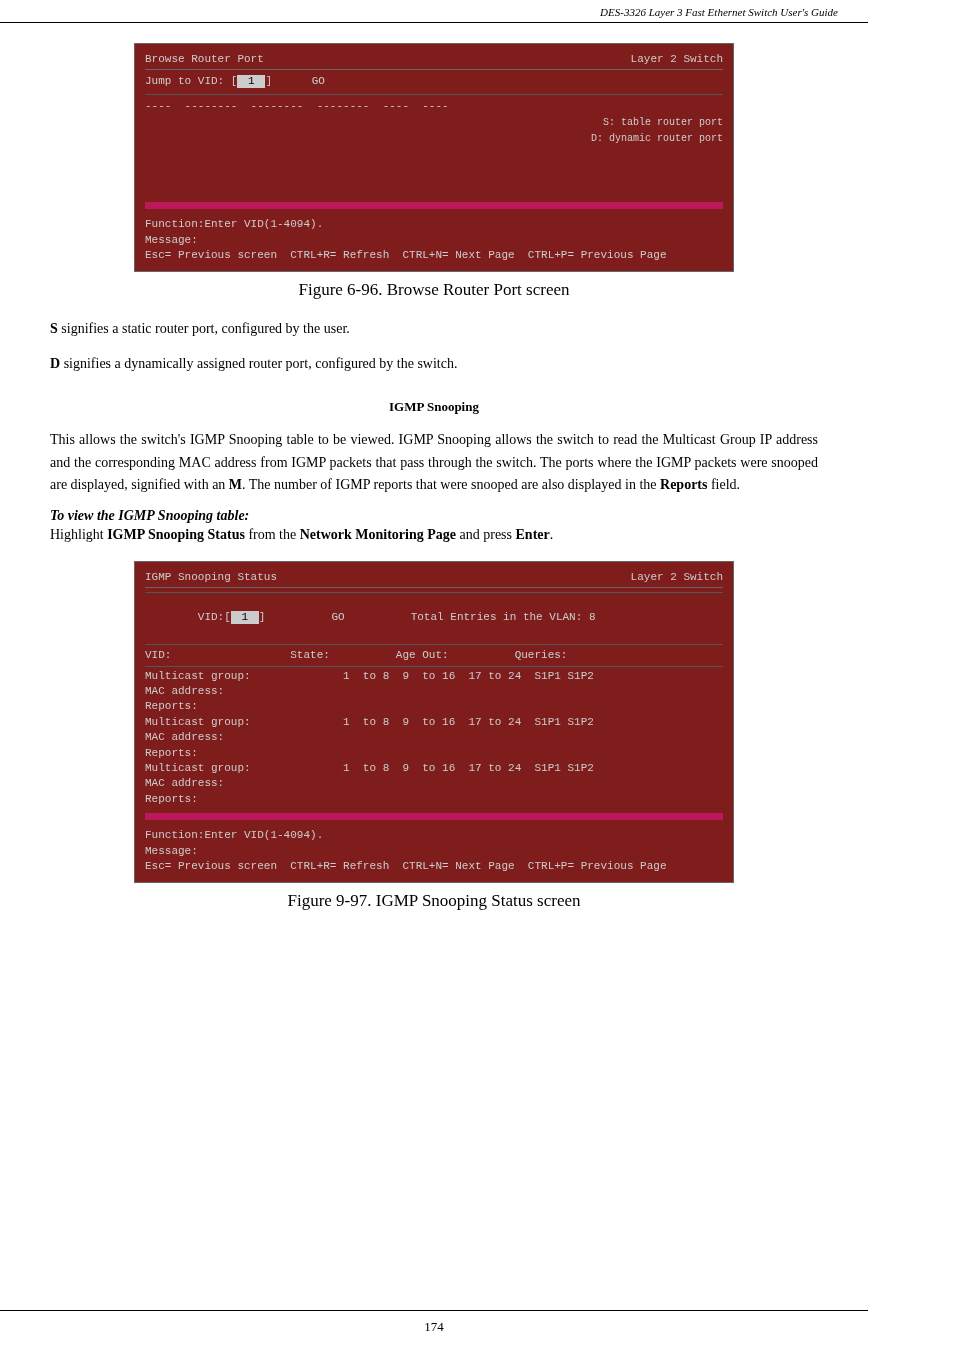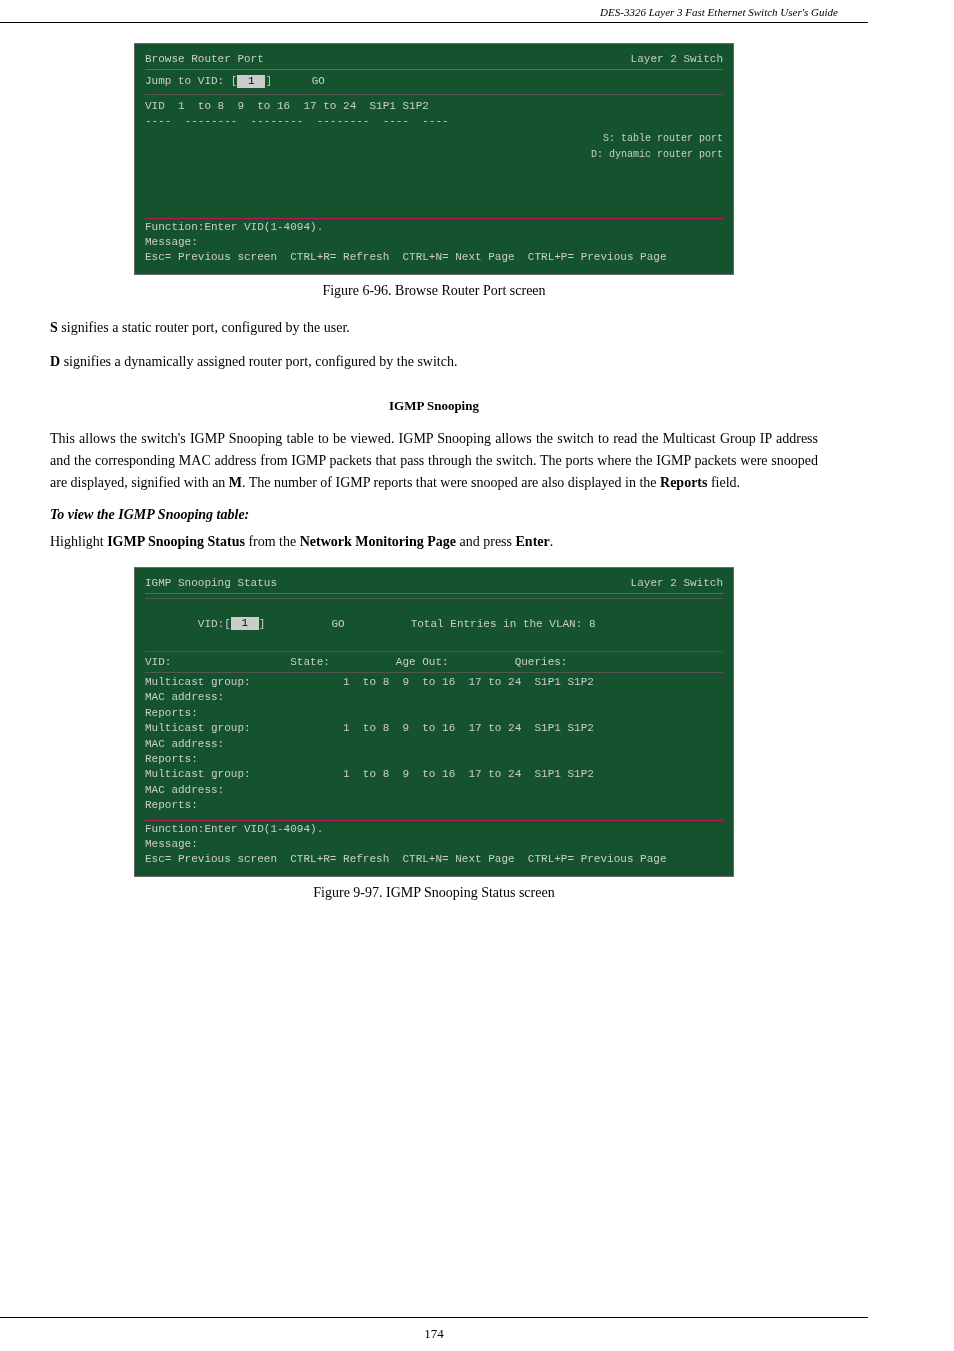--- a/index.html
+++ b/index.html
@@ -27,21 +27,21 @@
       font-style: italic;
     }
 
     .content-area {
       padding: 20px 50px 40px 50px;
     }
 
     
     .terminal-box {
       border: 1px solid #666;
-      background: #14532d;
+      background: #7f1d1d;
       color: #ccc;
       font-family: 'Courier New', Courier, monospace;
       font-size: 11px;
       padding: 8px 10px;
       margin: 0 auto;
       width: 600px;
       line-height: 1.4;
     }
 
     .terminal-box .term-title-row {
@@ -50,28 +50,28 @@
       border-bottom: 1px solid #666;
       padding-bottom: 2px;
       margin-bottom: 4px;
     }
 
     .terminal-box .term-row {
       white-space: pre;
     }
 
     .terminal-box .term-bottom-bar {
-      border-top: 1px solid #be185d;
+      border-top: 7px solid #be185d;
       margin-top: 6px;
-      padding-top: 1px;
+      padding-top: 8px;
     }
 
     .figure-caption {
       text-align: center;
-      font-size: 14px;
+      font-size: 17px;
       margin-top: 8px;
       margin-bottom: 18px;
     }
 
     .body-text {
       font-size: 14px;
       line-height: 1.6;
       margin-bottom: 12px;
       text-align: justify;
     }
@@ -87,21 +87,20 @@
       text-align: center;
       font-size: 13px;
       font-weight: bold;
       margin: 24px 0 14px 0;
     }
 
     .italic-bold-heading {
       font-style: italic;
       font-weight: bold;
       font-size: 14px;
-      margin-bottom: 8px;
     }
 
     .input-field {
       display: inline-block;
       background: #ccc;
       color: #000;
       font-family: 'Courier New', Courier, monospace;
       font-size: 11px;
       width: 28px;
       height: 13px;
@@ -109,21 +108,21 @@
       text-align: center;
       line-height: 13px;
     }
 
     .footer-bar {
       border-top: 1px solid #000;
       padding: 8px 30px;
       text-align: center;
       font-size: 13px;
       position: absolute;
-      bottom: 1px;
+      bottom: 8px;
       left: 0;
       right: 0;
     }
 
     .term-note {
       text-align: right;
       font-family: 'Courier New', Courier, monospace;
       font-size: 10px;
       color: #ccc;
       margin-top: 2px;
@@ -140,21 +139,20 @@
 
   <div class="content-area">
 
     <div class="terminal-box">
       <div class="term-title-row">
         <span>Browse Router Port</span>
         <span>Layer 2 Switch</span>
       </div>
       <div class="term-row"><span>Jump to VID:</span> [<span class="input-field">1</span>]      <span>GO</span></div>
       <div style="border-bottom:1px solid #555; margin: 4px 0;"></div>
-      <div class="term-row">VID  1  to 8  9  to 16  17 to 24  S1P1 S1P2</div>
       <div class="term-row">----  --------  --------  --------  ----  ----</div>
       <div class="term-note">S: table router port</div>
       <div class="term-note">D: dynamic router port</div>
       <div style="height: 50px;"></div>
       <div class="term-bottom-bar">
         <div class="term-row">Function:Enter VID(1-4094).</div>
         <div class="term-row">Message:</div>
         <div class="term-row">Esc= Previous screen  CTRL+R= Refresh  CTRL+N= Next Page  CTRL+P= Previous Page</div>
       </div>
     </div>

